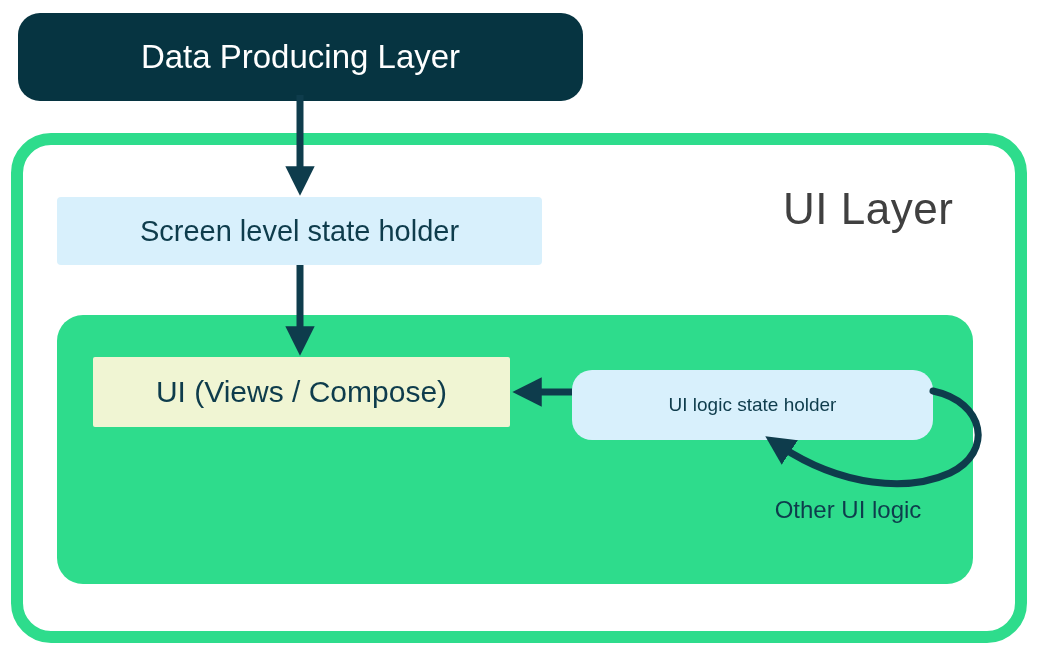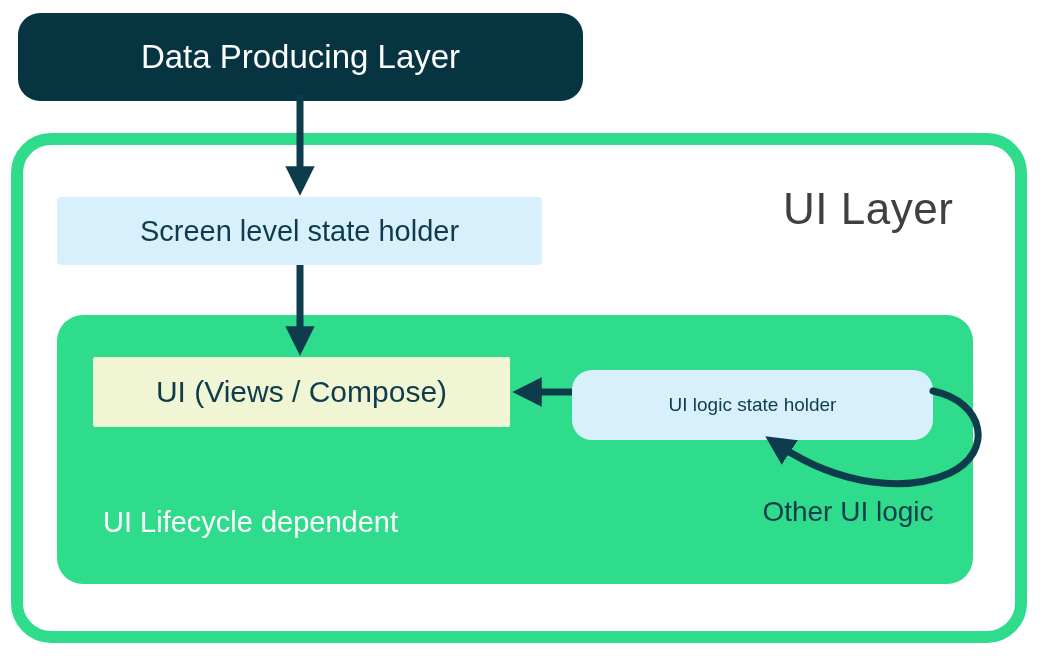--- a/index.html
+++ b/index.html
@@ -85,21 +85,21 @@
     color: #ffffff;
     font-size: 29px;
     white-space: nowrap;
   }
   .other-holders-label {
     position: absolute;
     left: 713px; top: 496px;
     width: 270px;
     text-align: center;
     color: #0e3c4c;
-    font-size: 28px;
+    font-size: 24px;
     line-height: 1.17;
   }
   .arrows-svg {
     position: absolute;
     left: 0; top: 0;
     width: 1046px; height: 663px;
     pointer-events: none;
   }
 </style>
 </head>
@@ -122,21 +122,20 @@
   <div class="inner-green-box"></div>
 
   <div class="box ui-views-box">
     <span>UI (Views / Compose)</span>
   </div>
 
   <div class="box ui-logic-box">
     <span>UI logic state holder</span>
   </div>
 
-  <div class="lifecycle-label">UI Lifecycle dependent</div>
 
   <div class="other-holders-label">
     <div>Other UI logic</div>
   </div>
 
   <svg class="arrows-svg" viewBox="0 0 1046 663" xmlns="http://www.w3.org/2000/svg">
     <defs>
       <marker id="ah" viewBox="0 0 10 10" refX="4" refY="5" markerWidth="4.2" markerHeight="4.2" orient="auto-start-reverse">
         <path d="M0,0 L10,5 L0,10 Z" fill="#0e3c4c"></path>
       </marker>

